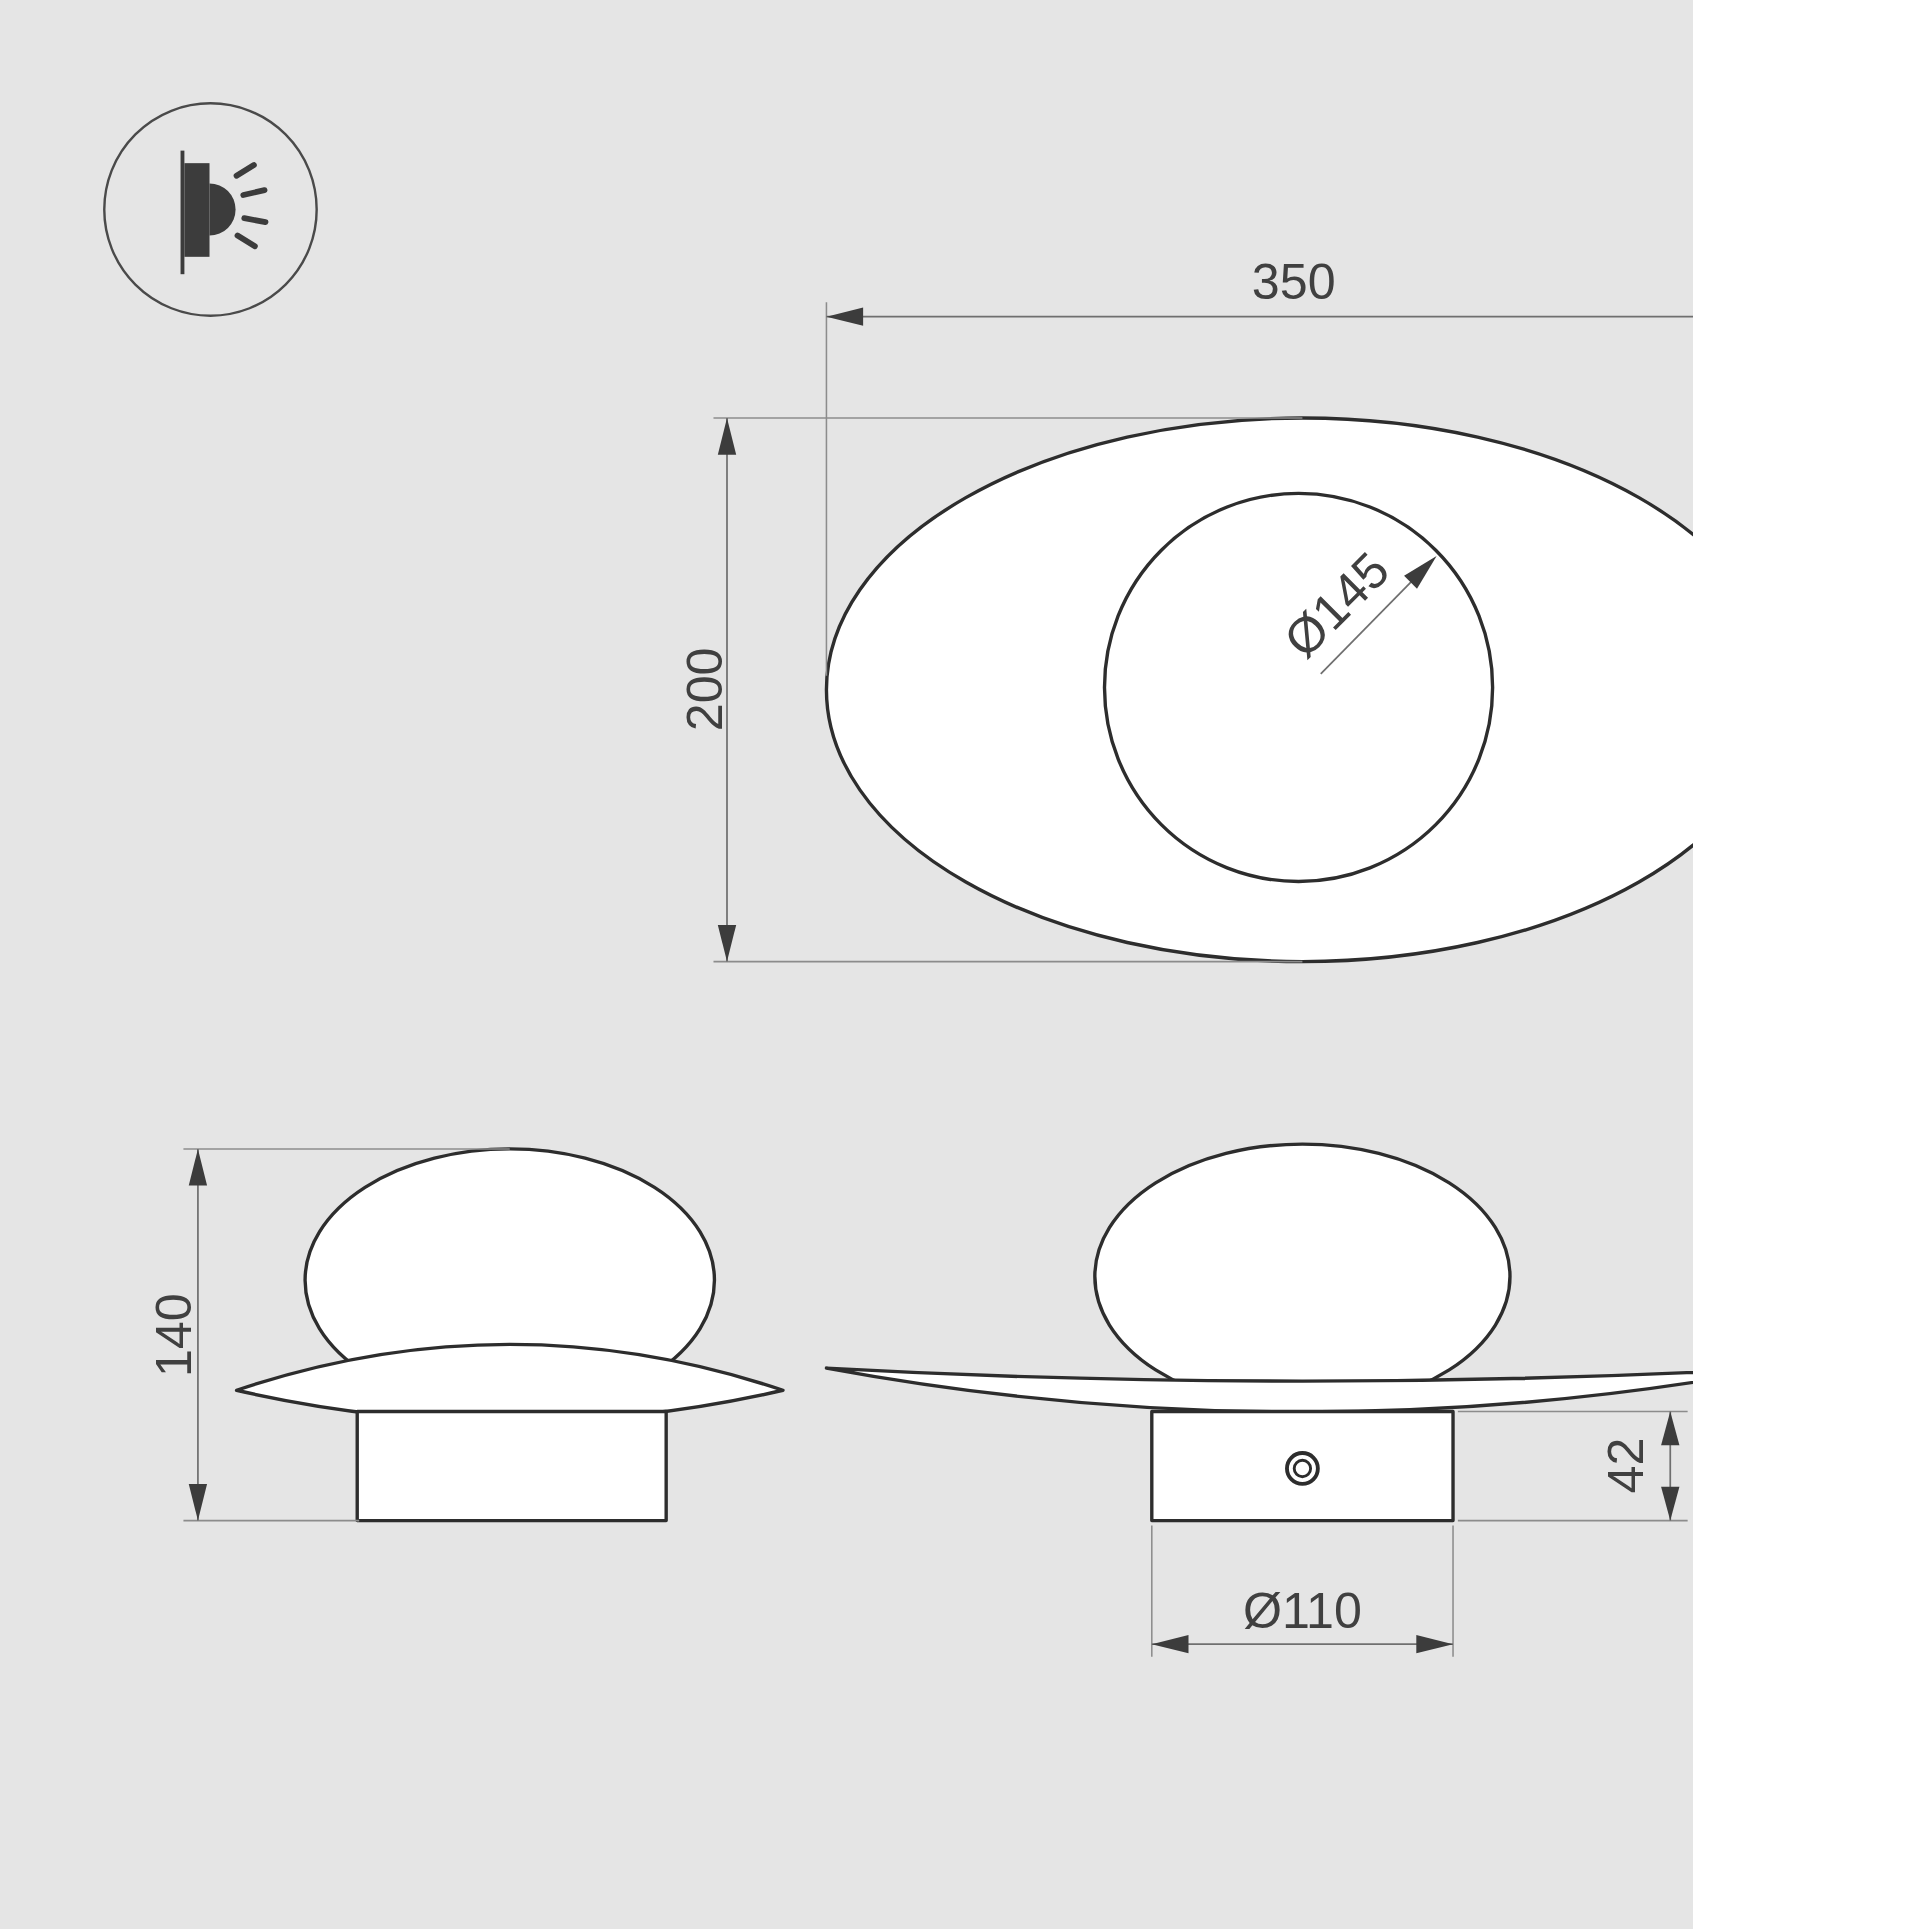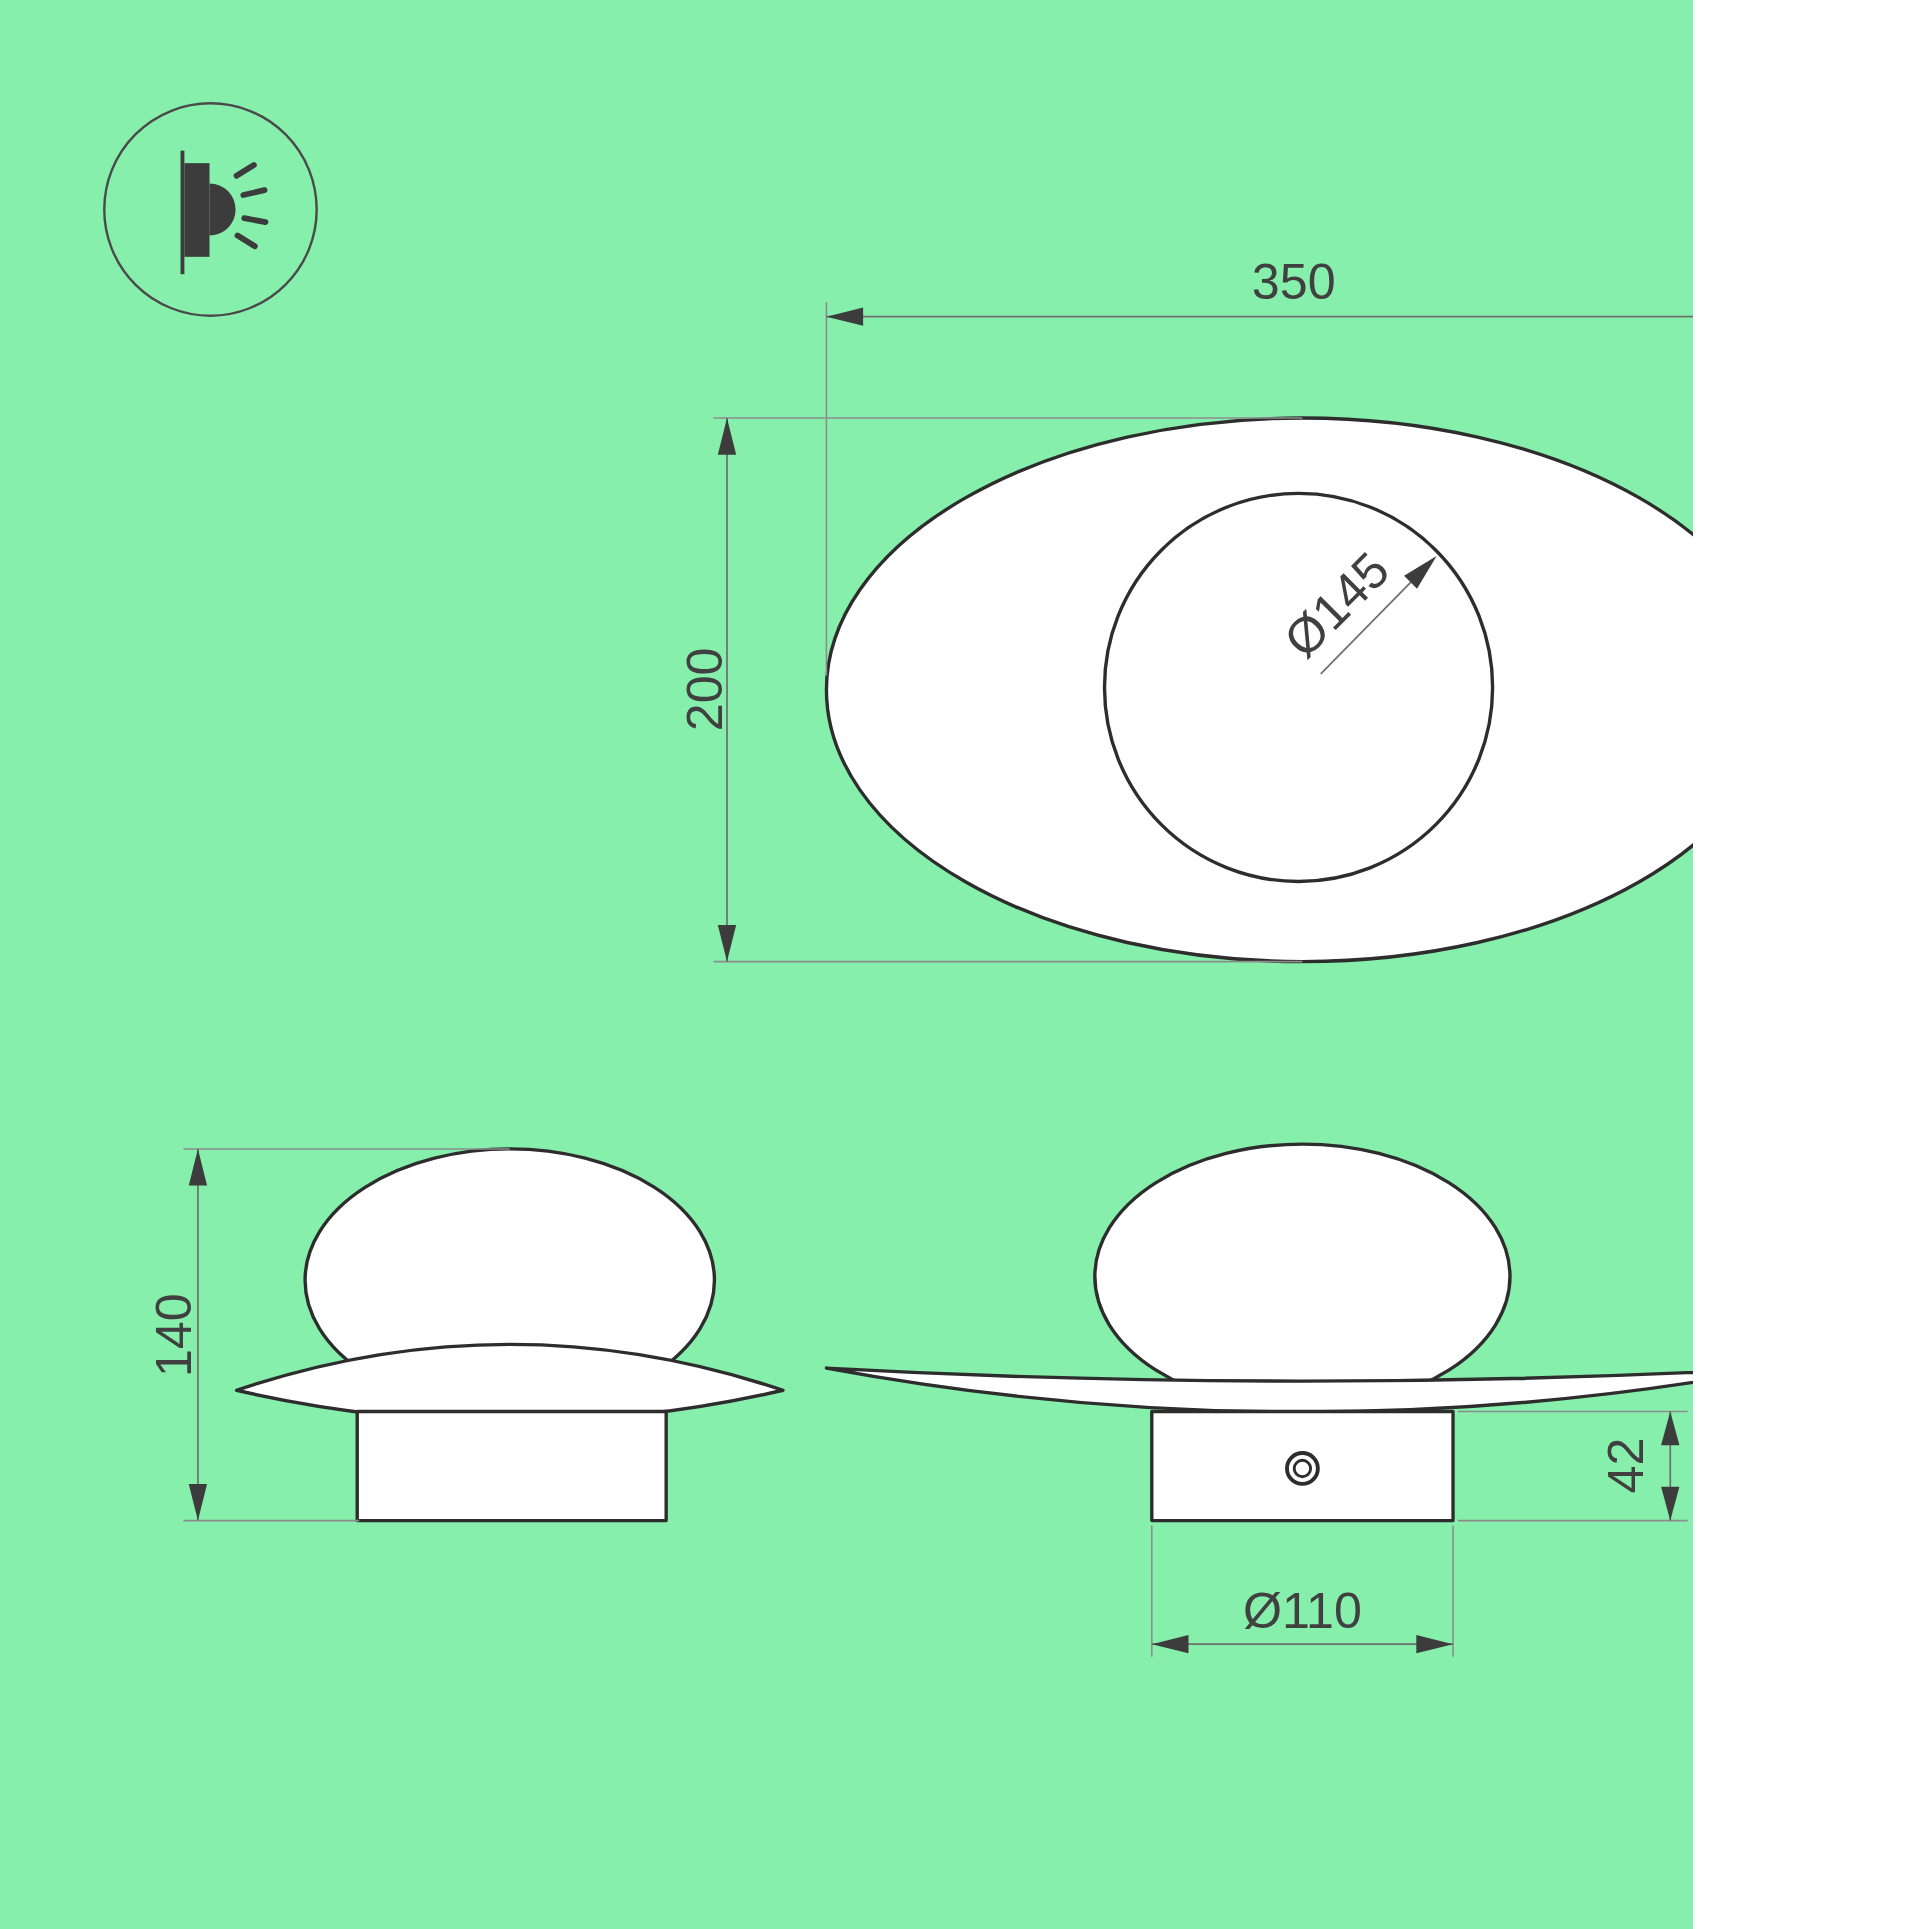--- a/index.html
+++ b/index.html
@@ -1,16 +1,16 @@
 <!DOCTYPE html>
 <html><head>
 <meta charset="utf-8">
 <style>
   html,body{margin:0;padding:0;background:#ffffff;}
-  .page{width:1693px;height:1929px;background:#86efac;position:relative;overflow:hidden;text-decoration:underline;}
+  .page{width:1693px;height:1929px;background:#e5e5e5;position:relative;overflow:hidden;text-decoration:underline;}
   svg{display:block;}
   .solid{fill:#ffffff;stroke:#2d2d2d;stroke-width:3.5;stroke-linejoin:round;}
   .dimline{stroke:#6f6f6f;stroke-width:1.8;fill:none;}
   .extline{stroke:#8c8c8c;stroke-width:1.6;fill:none;}
   .arrow{fill:#3c3c3c;stroke:none;}
   .dimtext{font-family:"Liberation Sans", sans-serif;font-size:52px;fill:#404040;}
   .icon-dark{fill:#3c3c3c;stroke:none;}
   .icon-stroke{stroke:#3c3c3c;stroke-width:6;stroke-linecap:round;fill:none;}
 </style>
 </head>

